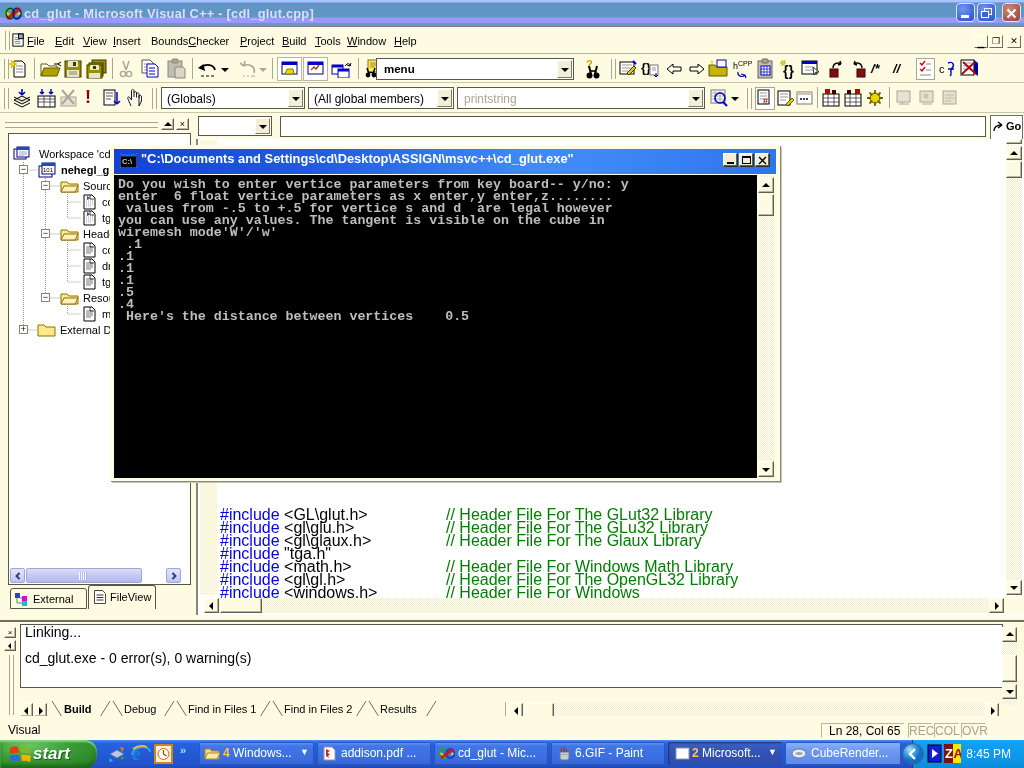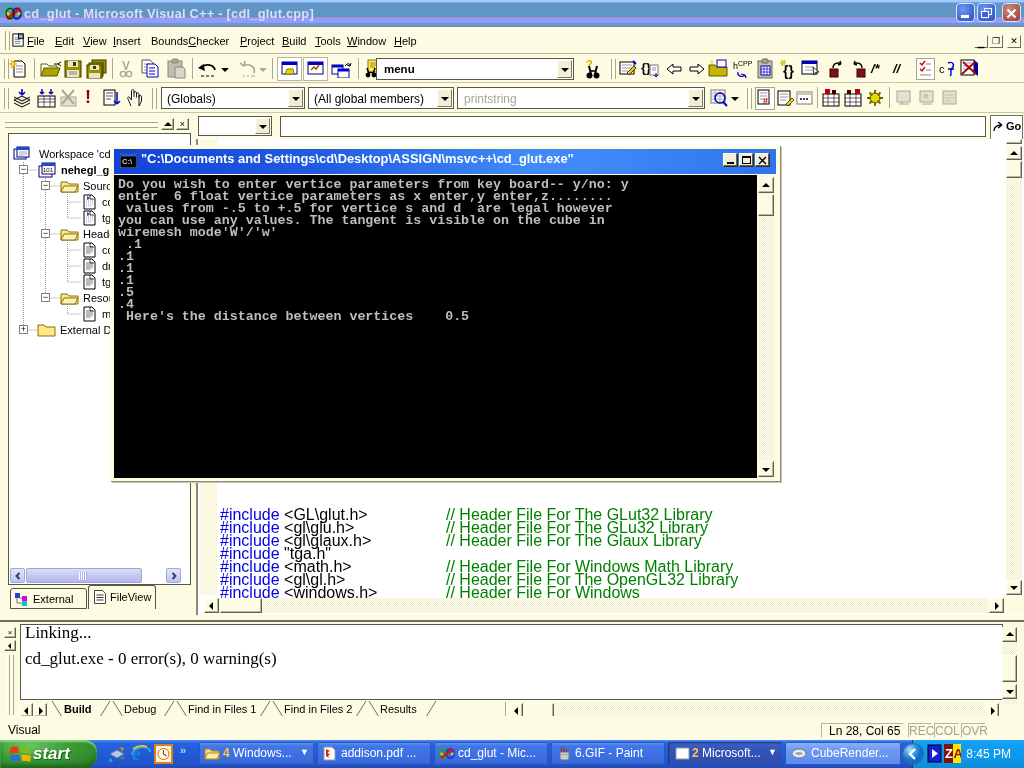--- a/index.html
+++ b/index.html
@@ -63,21 +63,21 @@
 #contitle { position:absolute; left:3px; top:3px; width:662px; height:25px;
  background:linear-gradient(90deg,#1243D6 0%,#205BE2 30%,#3F8AF8 62%,#3F8AF8 72%,#2E74EC 100%); }
 #context { position:absolute; left:30px; top:5px; font-size:12.9px; font-weight:bold; color:#fff; white-space:nowrap; }
 #conclient { position:absolute; left:3px; top:29px; width:643px; height:303px; background:#000; }
 #contextarea { position:absolute; left:7px; top:33px; font-family:"Liberation Mono",monospace; font-size:13.3px; line-height:12px; font-weight:bold; color:#BEBEBE; white-space:pre; }
 #conscroll { position:absolute; left:646px; top:29px; width:16px; height:303px; }
 .conbtn { position:absolute; top:7px; width:14px; height:13px; background:#F2EFD6; border:1px solid #FFFFF4; border-right-color:#5F5F52; border-bottom-color:#5F5F52; box-shadow:1px 1px 0 #30302A; }
 
 
 #outwin { left:0; top:620px; width:1024px; height:96px; background:#FDFBE1; border-top:2px solid #6F6F5F; }
-#outtext { position:absolute; left:20px; top:2px; width:983px; height:76px; background:#fff; border:1px solid #58584A; font-family:Liberation Serif, serif; font-size:17px; line-height:13px; color:#000; white-space:pre; padding:1px 0 0 4px; }
+#outtext { position:absolute; left:20px; top:2px; width:983px; height:64px; background:#fff; border:1px solid #58584A; font-family:Liberation Sans, sans-serif; font-size:14px; line-height:13px; color:#000; white-space:pre; padding:1px 0 0 4px; }
 
 
 #statusbar { left:0; top:716px; width:1024px; height:24px; background:#FDFBE1; }
 .stbox { position:absolute; top:7px; height:15px; border:1px solid #B8B69E; border-bottom-color:#FFFFF4; border-right-color:#FFFFF4; font-size:12px; color:#A6A48C; text-align:center; }
 
 
 #taskbar { left:0; top:740px; width:1024px; height:28px; background:linear-gradient(180deg,#4E8AF5 0,#2663E0 3px,#225AD6 14px,#2152C8 25px,#1E4AB8 28px); }
 #startbtn { position:absolute; left:0; top:0; width:97px; height:28px; border-radius:0 12px 12px 0;
  background:radial-gradient(ellipse at 30% 20%,#6CC461 0,#3C9E38 40%,#2F8A2B 75%,#247020 100%); box-shadow:inset 0 2px 2px #8AD67E, inset 0 -3px 4px #1C6418; }
 #starttext { position:absolute; left:33px; top:4px; font-size:17px; font-weight:bold; font-style:italic; color:#fff; text-shadow:1px 1px 1px #1A5A18; }

